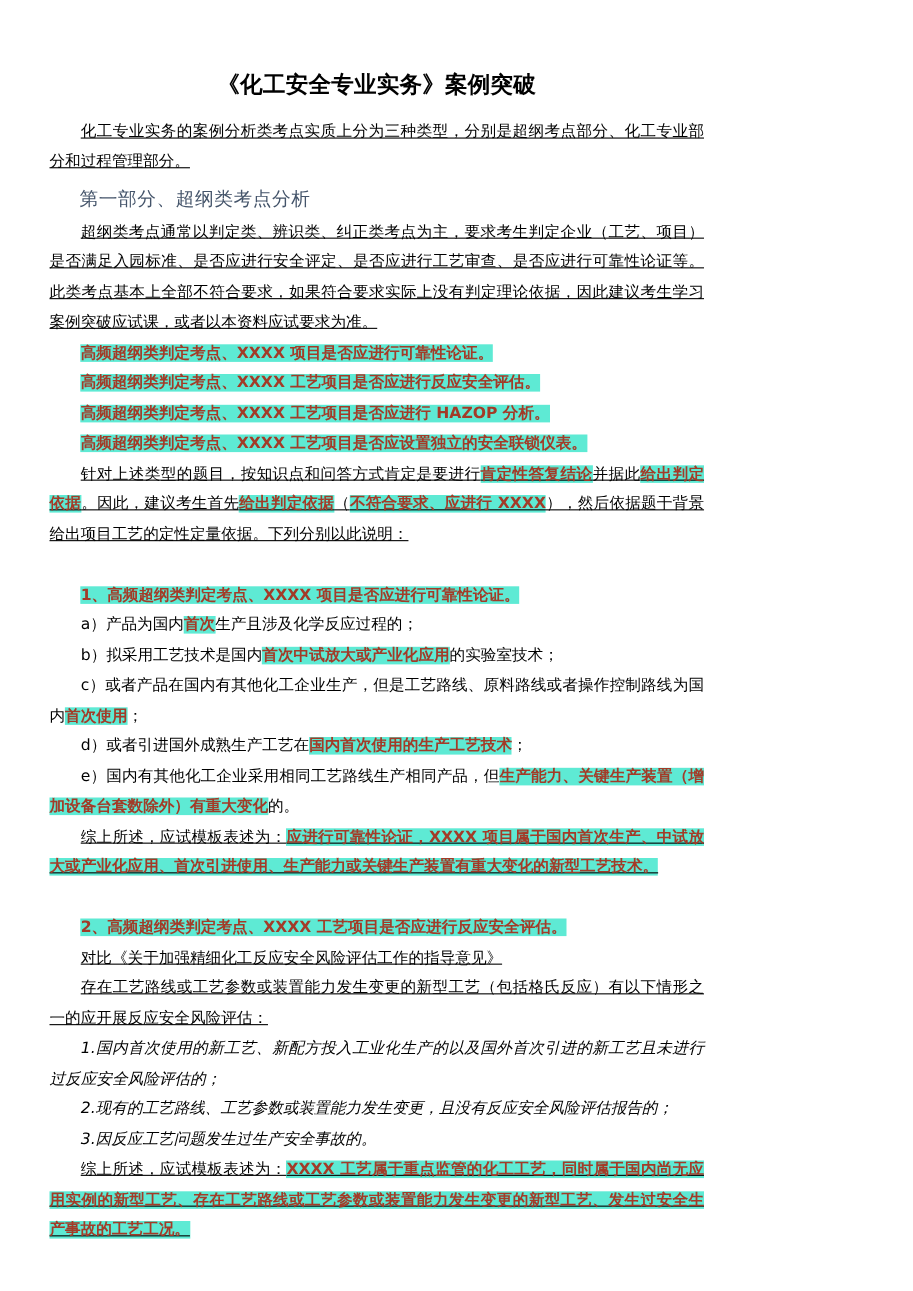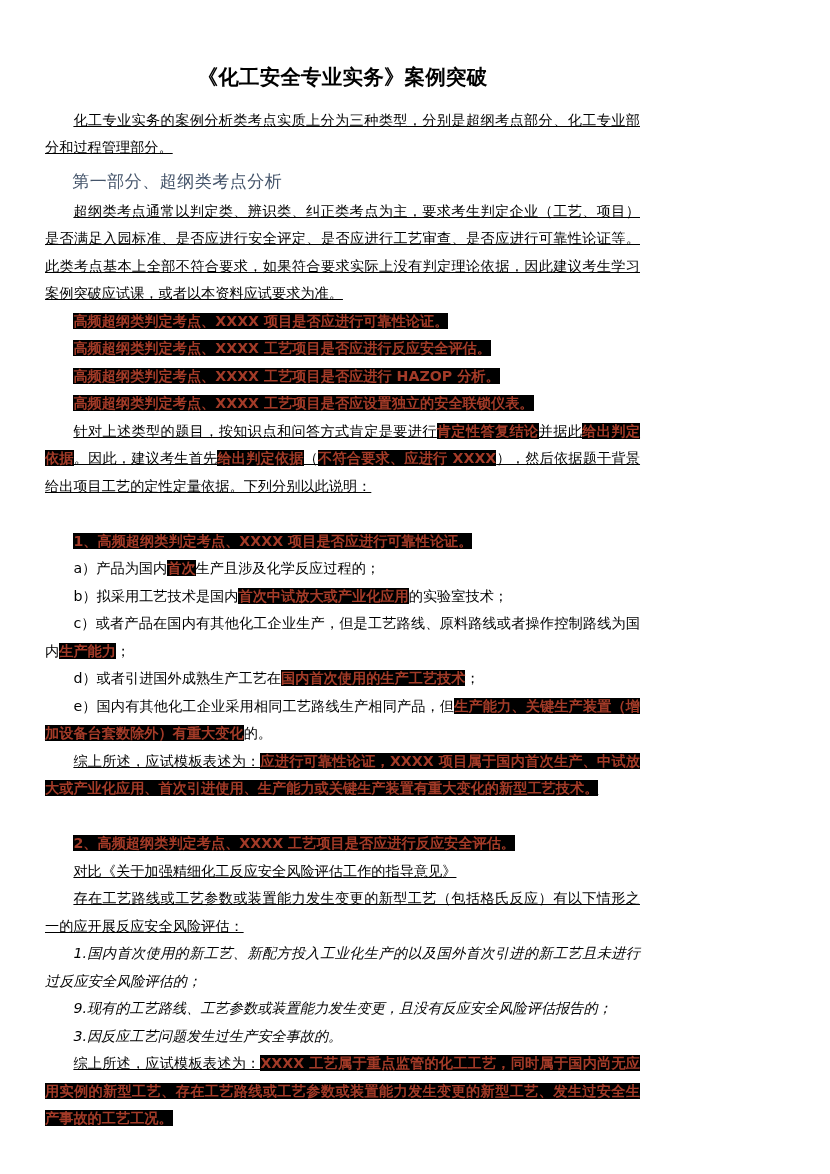--- a/index.html
+++ b/index.html
@@ -52,21 +52,21 @@
     letter-spacing: 0.5px;
   }
   .bullet-line {
     text-indent: 2em;
     line-height: 27.5px;
   }
   
   .hr {
     color: #A33B28;
     font-weight: bold;
-    background: #000000;
+    background: #5eead4;
   }
   .spacer-line {
     height: 27.5px;
   }
   .list-item {
     text-indent: 2em;
     line-height: 27.5px;
   }
   .sub-num {
     text-indent: 2em;
@@ -96,38 +96,38 @@
 
   <div class="spacer-line"></div>
 
   <p class="bullet-line"><span class="hr">1、高频超纲类判定考点、XXXX 项目是否应进行可靠性论证。</span></p>
 
 
   <p class="list-item"><span>a）</span><span>产品为国内</span><span class="hr">首次</span><span>生产且涉及化学反应过程的；</span></p>
 
   <p class="list-item"><span>b）</span><span>拟采用工艺技术是国内</span><span class="hr">首次中试放大或产业化应用</span><span>的实验室技术；</span></p>
 
-  <p class="list-item"><span>c）</span><span>或者产品在国内有其他化工企业生产，但是工艺路线、原料路线或者操作控制路线为国内</span><span class="hr">生产能力</span><span>；</span></p>
+  <p class="list-item"><span>c）</span><span>或者产品在国内有其他化工企业生产，但是工艺路线、原料路线或者操作控制路线为国内</span><span class="hr">首次使用</span><span>；</span></p>
 
   <p class="list-item"><span>d）</span><span>或者引进国外成熟生产工艺在</span><span class="hr">国内首次使用的生产工艺技术</span><span>；</span></p>
 
   <p class="list-item"><span>e）</span><span>国内有其他化工企业采用相同工艺路线生产相同产品，但</span><span class="hr">生产能力、关键生产装置（增加设备台套数除外）有重大变化</span><span>的。</span></p>
 
   <p class="indent2"><span>综上所述，应试模板表述为：</span><span class="hr">应进行可靠性论证，XXXX 项目属于国内首次生产、中试放大或产业化应用、首次引进使用、生产能力或关键生产装置有重大变化的新型工艺技术。</span></p>
 
   <div class="spacer-line"></div>
 
   <p class="bullet-line"><span class="hr">2、高频超纲类判定考点、XXXX 工艺项目是否应进行反应安全评估。</span></p>
 
   <p class="indent2">对比《关于加强精细化工反应安全风险评估工作的指导意见》</p>
 
   <p class="indent2">存在工艺路线或工艺参数或装置能力发生变更的新型工艺（包括格氏反应）有以下情形之一的应开展反应安全风险评估：</p>
 
   <p class="sub-num">1.国内首次使用的新工艺、新配方投入工业化生产的以及国外首次引进的新工艺且未进行过反应安全风险评估的；</p>
-  <p class="sub-num">9.现有的工艺路线、工艺参数或装置能力发生变更，且没有反应安全风险评估报告的；</p>
+  <p class="sub-num">2.现有的工艺路线、工艺参数或装置能力发生变更，且没有反应安全风险评估报告的；</p>
   <p class="sub-num">3.因反应工艺问题发生过生产安全事故的。</p>
 
   <p class="indent2"><span>综上所述，应试模板表述为：</span><span class="hr">XXXX 工艺属于重点监管的化工工艺，同时属于国内尚无应用实例的新型工艺、存在工艺路线或工艺参数或装置能力发生变更的新型工艺、发生过安全生产事故的工艺工况。</span></p>
 
   <div class="spacer-line"></div>
   <div class="spacer-line"></div>
   <div class="spacer-line"></div>
 
   <p class="bullet-line"><span class="hr">1、高频超纲类判定考点、XXXX 工艺项目是否应进行 HAZOP 分析。</span></p>
 

